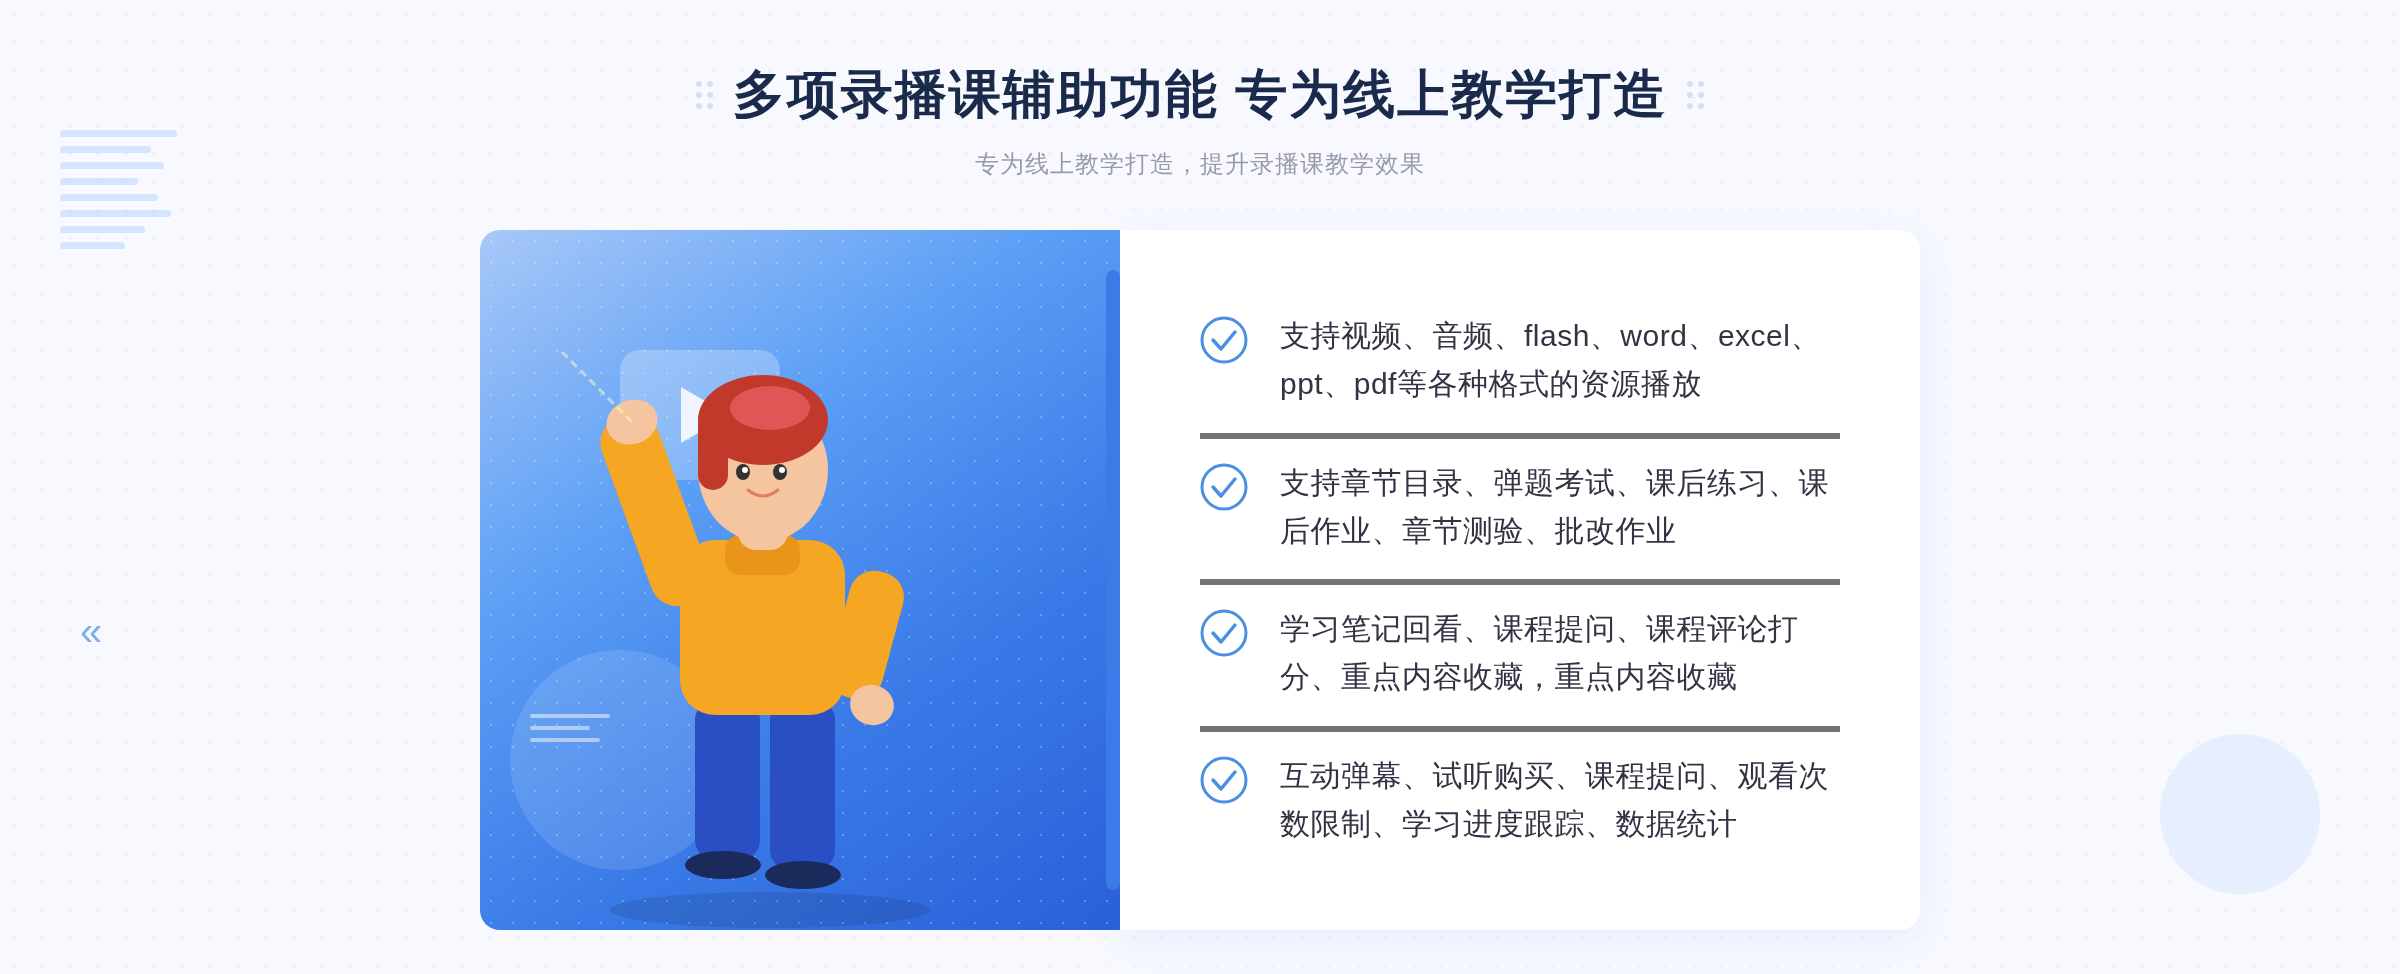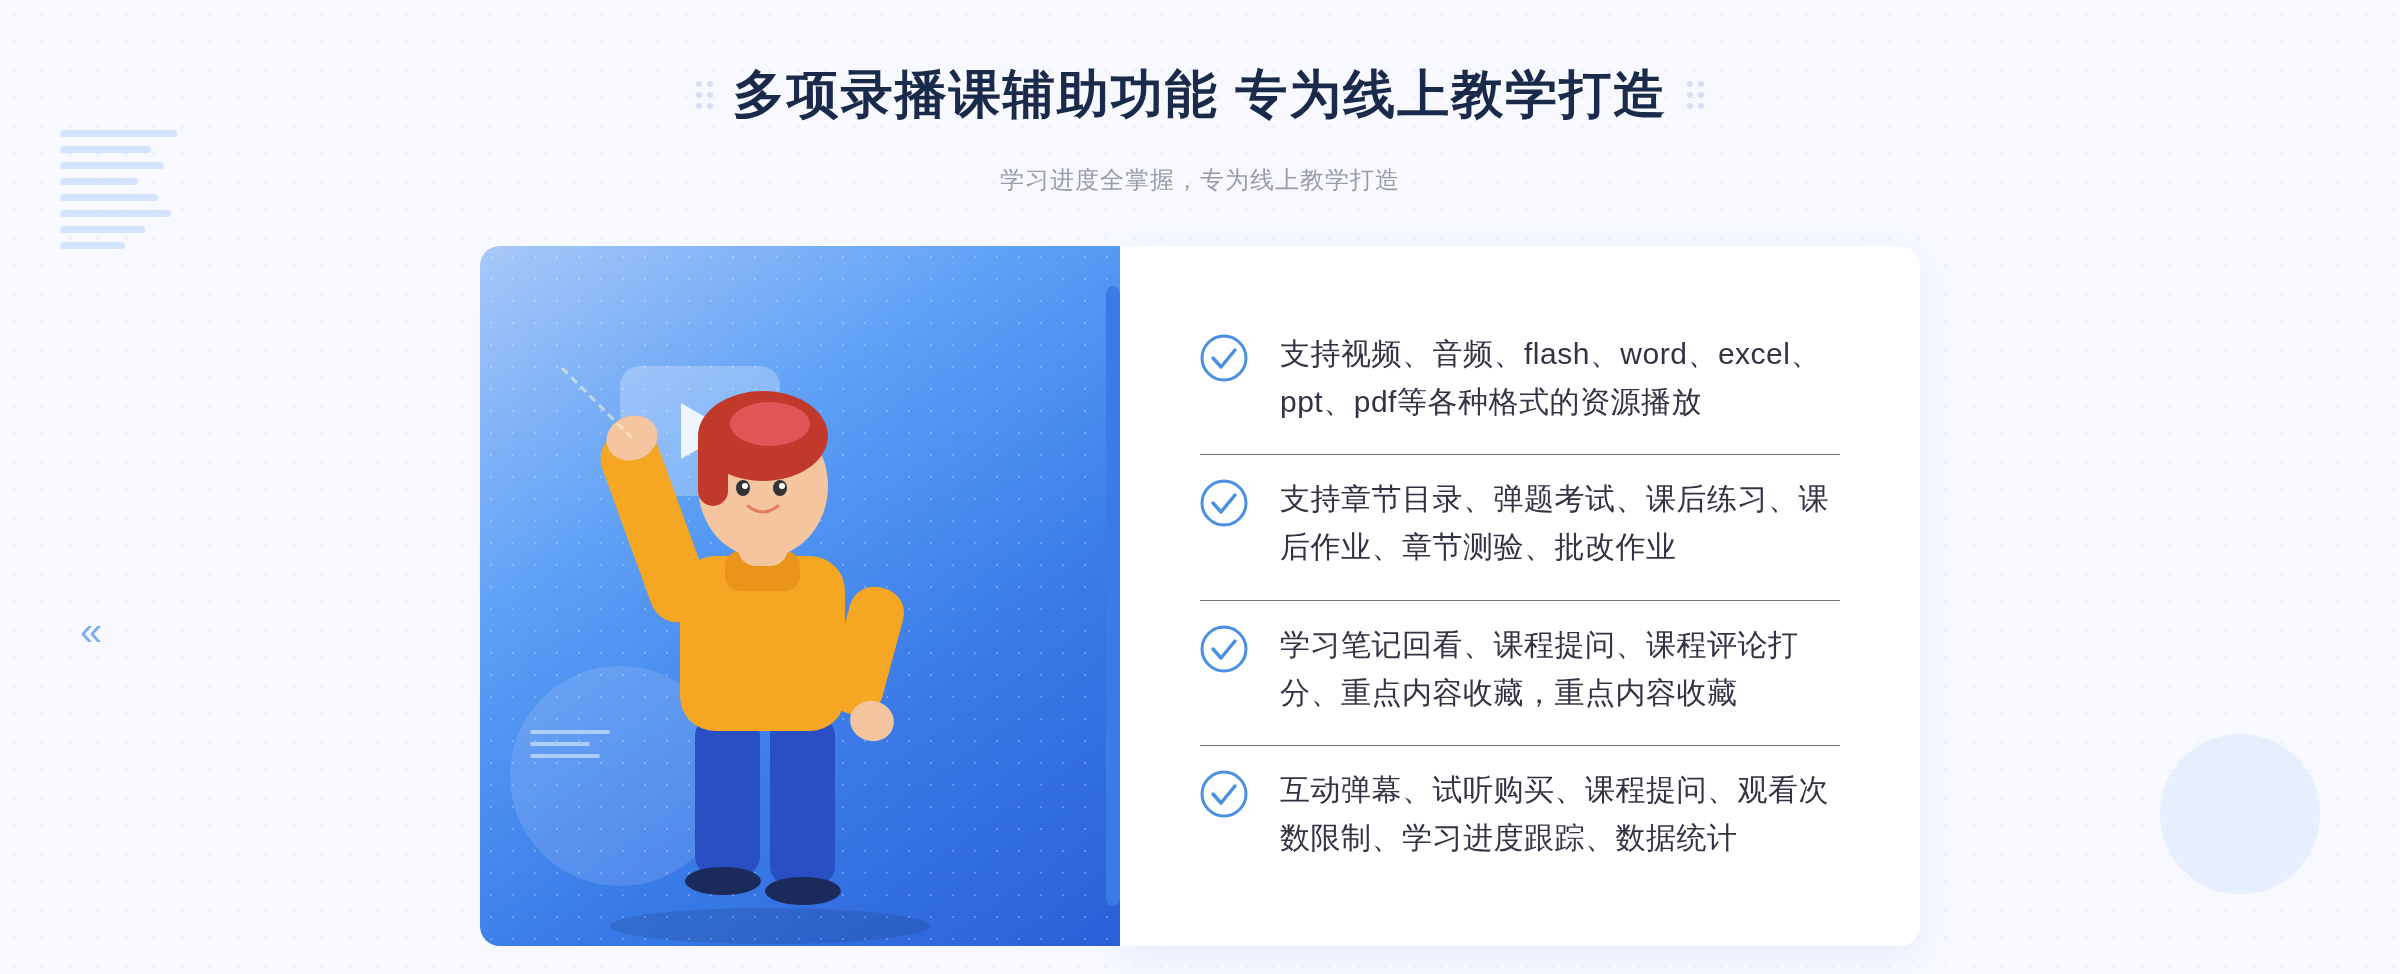--- a/index.html
+++ b/index.html
@@ -44,21 +44,21 @@
       z-index: 1;
       margin-bottom: 50px;
       position: relative;
     }
 
     .main-title-row {
       display: flex;
       align-items: center;
       justify-content: flex-start;
       gap: 20px;
-      margin-bottom: 34px;
+      margin-bottom: 18px;
     }
 
     .title-dots {
       display: flex;
       flex-direction: column;
       gap: 5px;
       opacity: 0.45;
     }
 
     .title-dots span {
@@ -216,21 +216,21 @@
     }
 
     .feature-item {
       display: flex;
       align-items: flex-start;
       gap: 32px;
       padding: 20px 0;
     }
 
     .feature-item + .feature-item {
-      border-top: 1px solid #737373;
+      border-top: 6px solid #737373;
     }
 
     .check-icon {
       width: 48px;
       height: 48px;
       flex-shrink: 0;
       margin-top: 4px;
     }
 
     .check-icon svg {
@@ -310,21 +310,21 @@
         <span>
             <i></i>
             <i></i>
           </span>
         <span>
             <i></i>
             <i></i>
           </span>
       </div>
     </div>
-    <p class="sub-title">学习进度全掌握，专为线上教学打造</p>
+    <p class="sub-title">专为线上教学打造，提升录播课教学效果</p>
   </div>
 
   <div class="content-area">
 
     <div class="illustration-card">
 
       <div class="play-bubble">
         <div class="play-icon-triangle"></div>
       </div>
 

